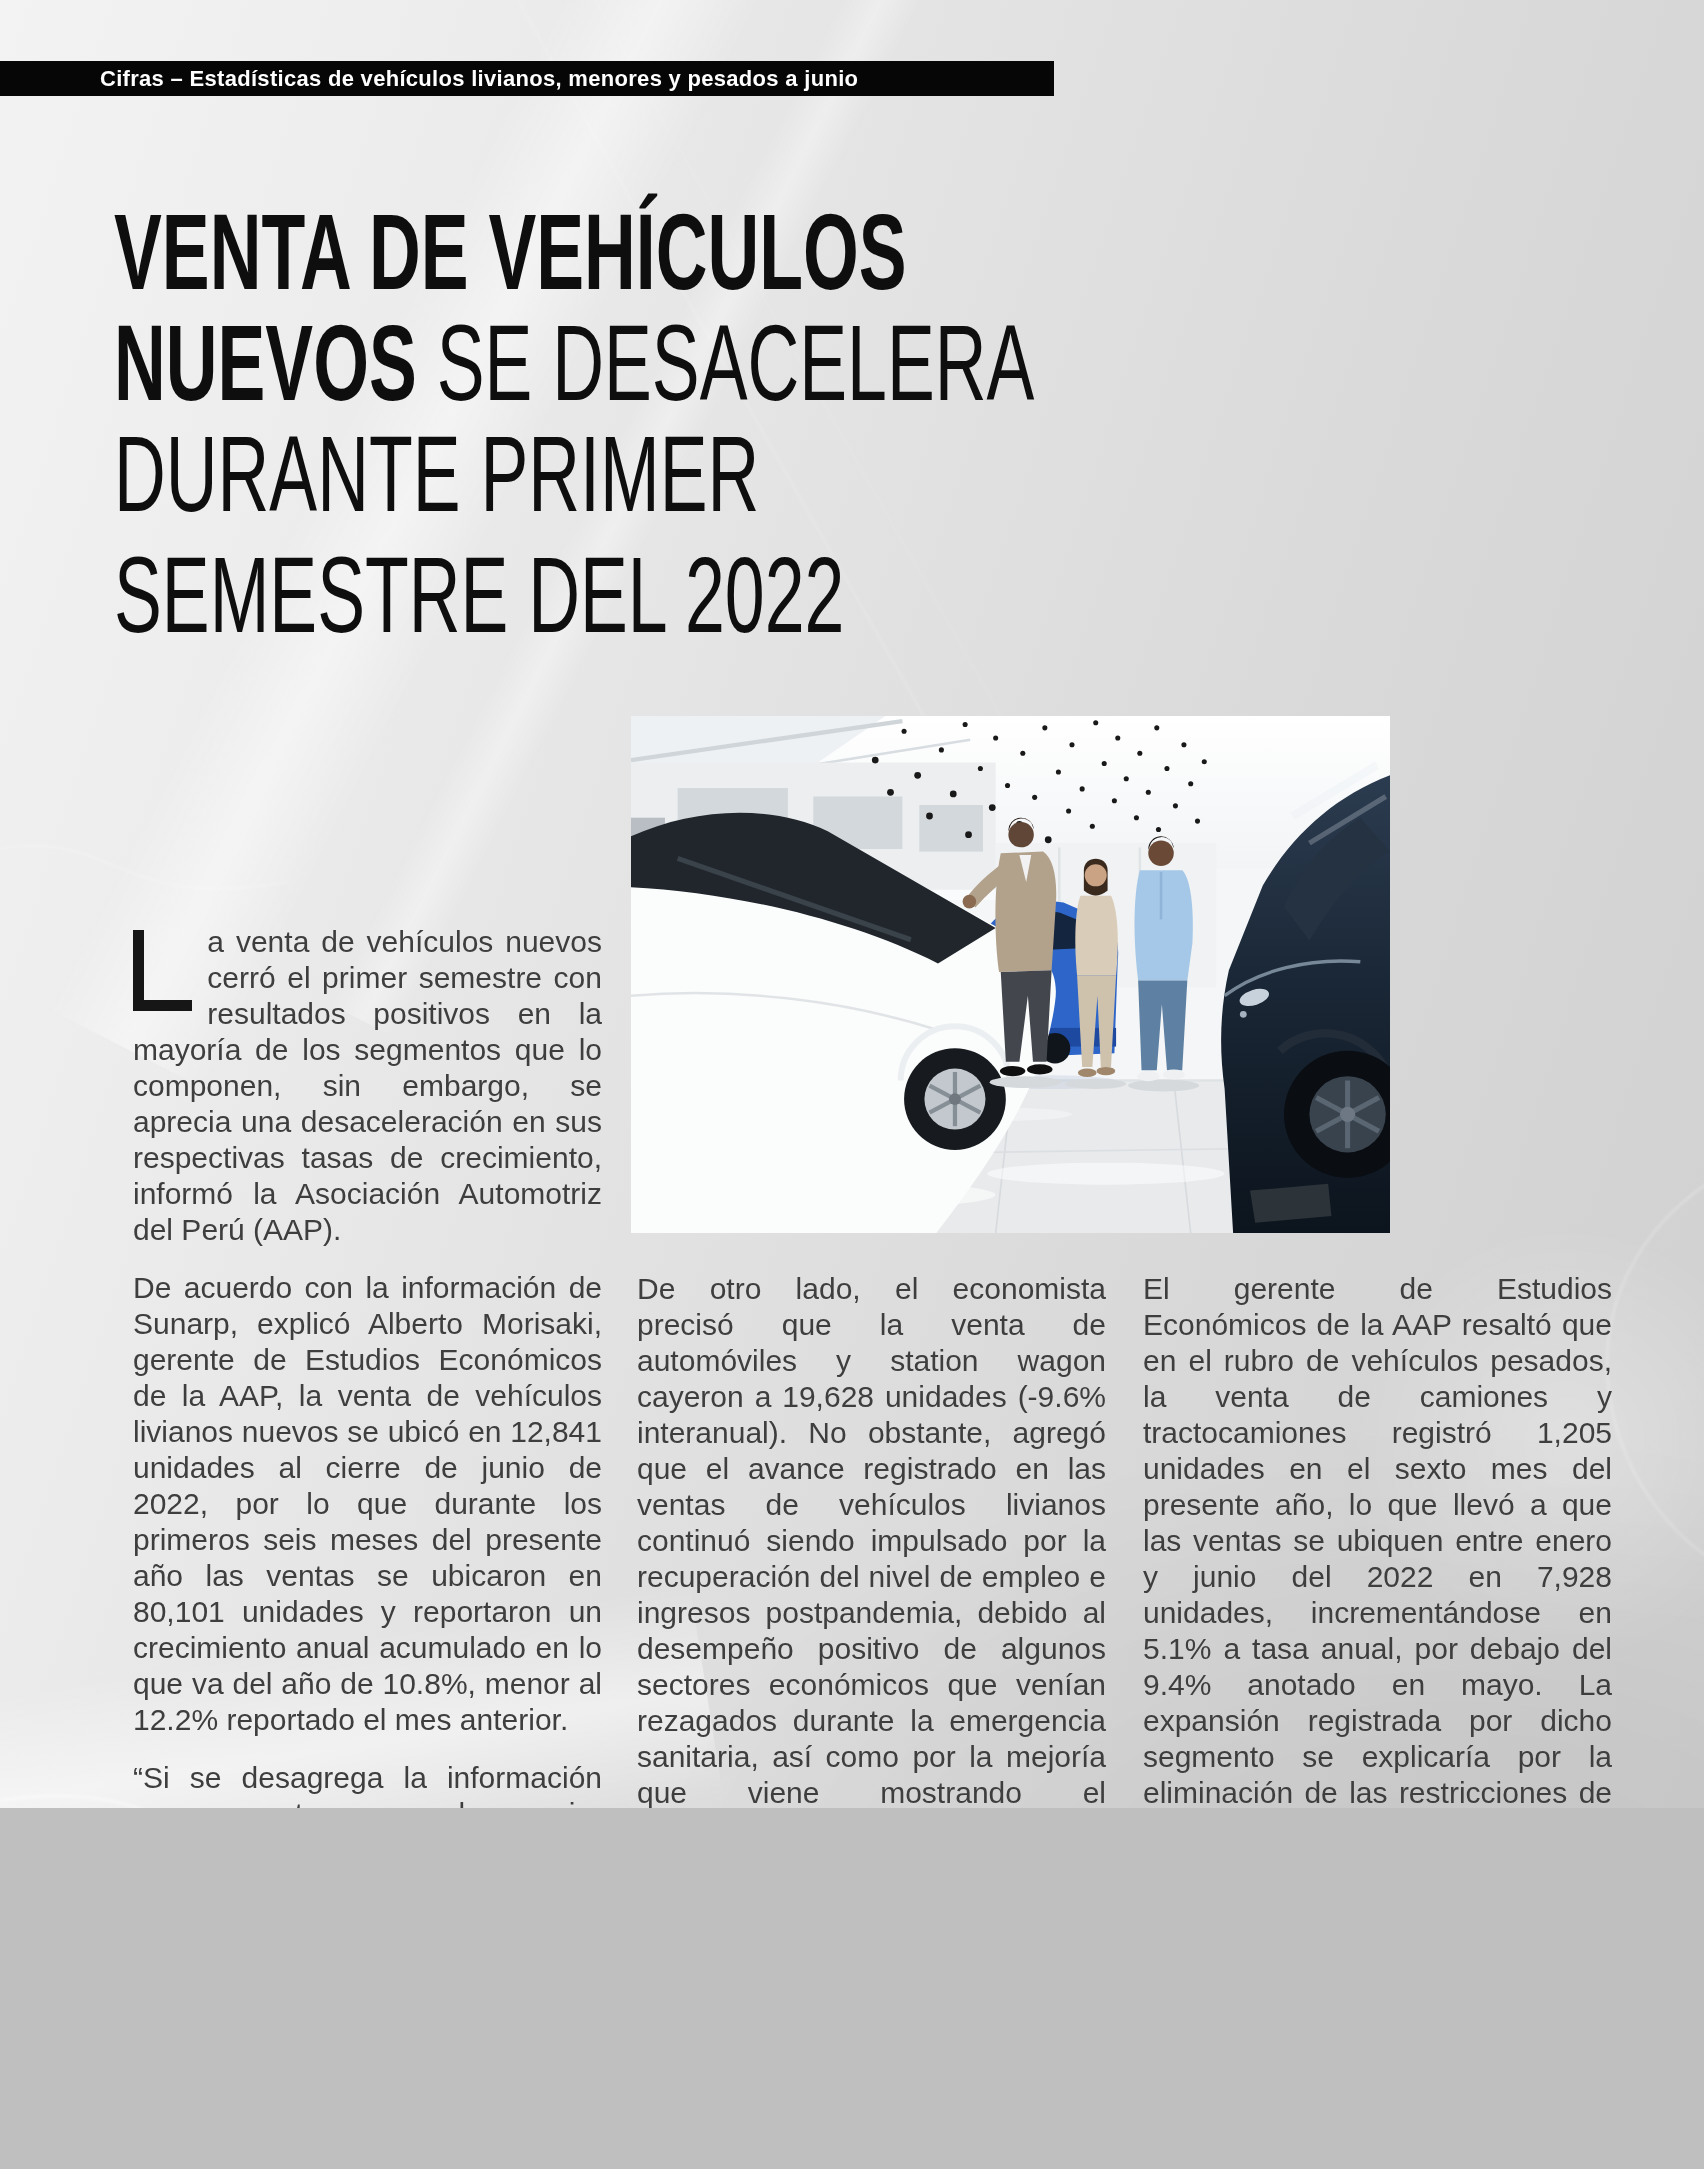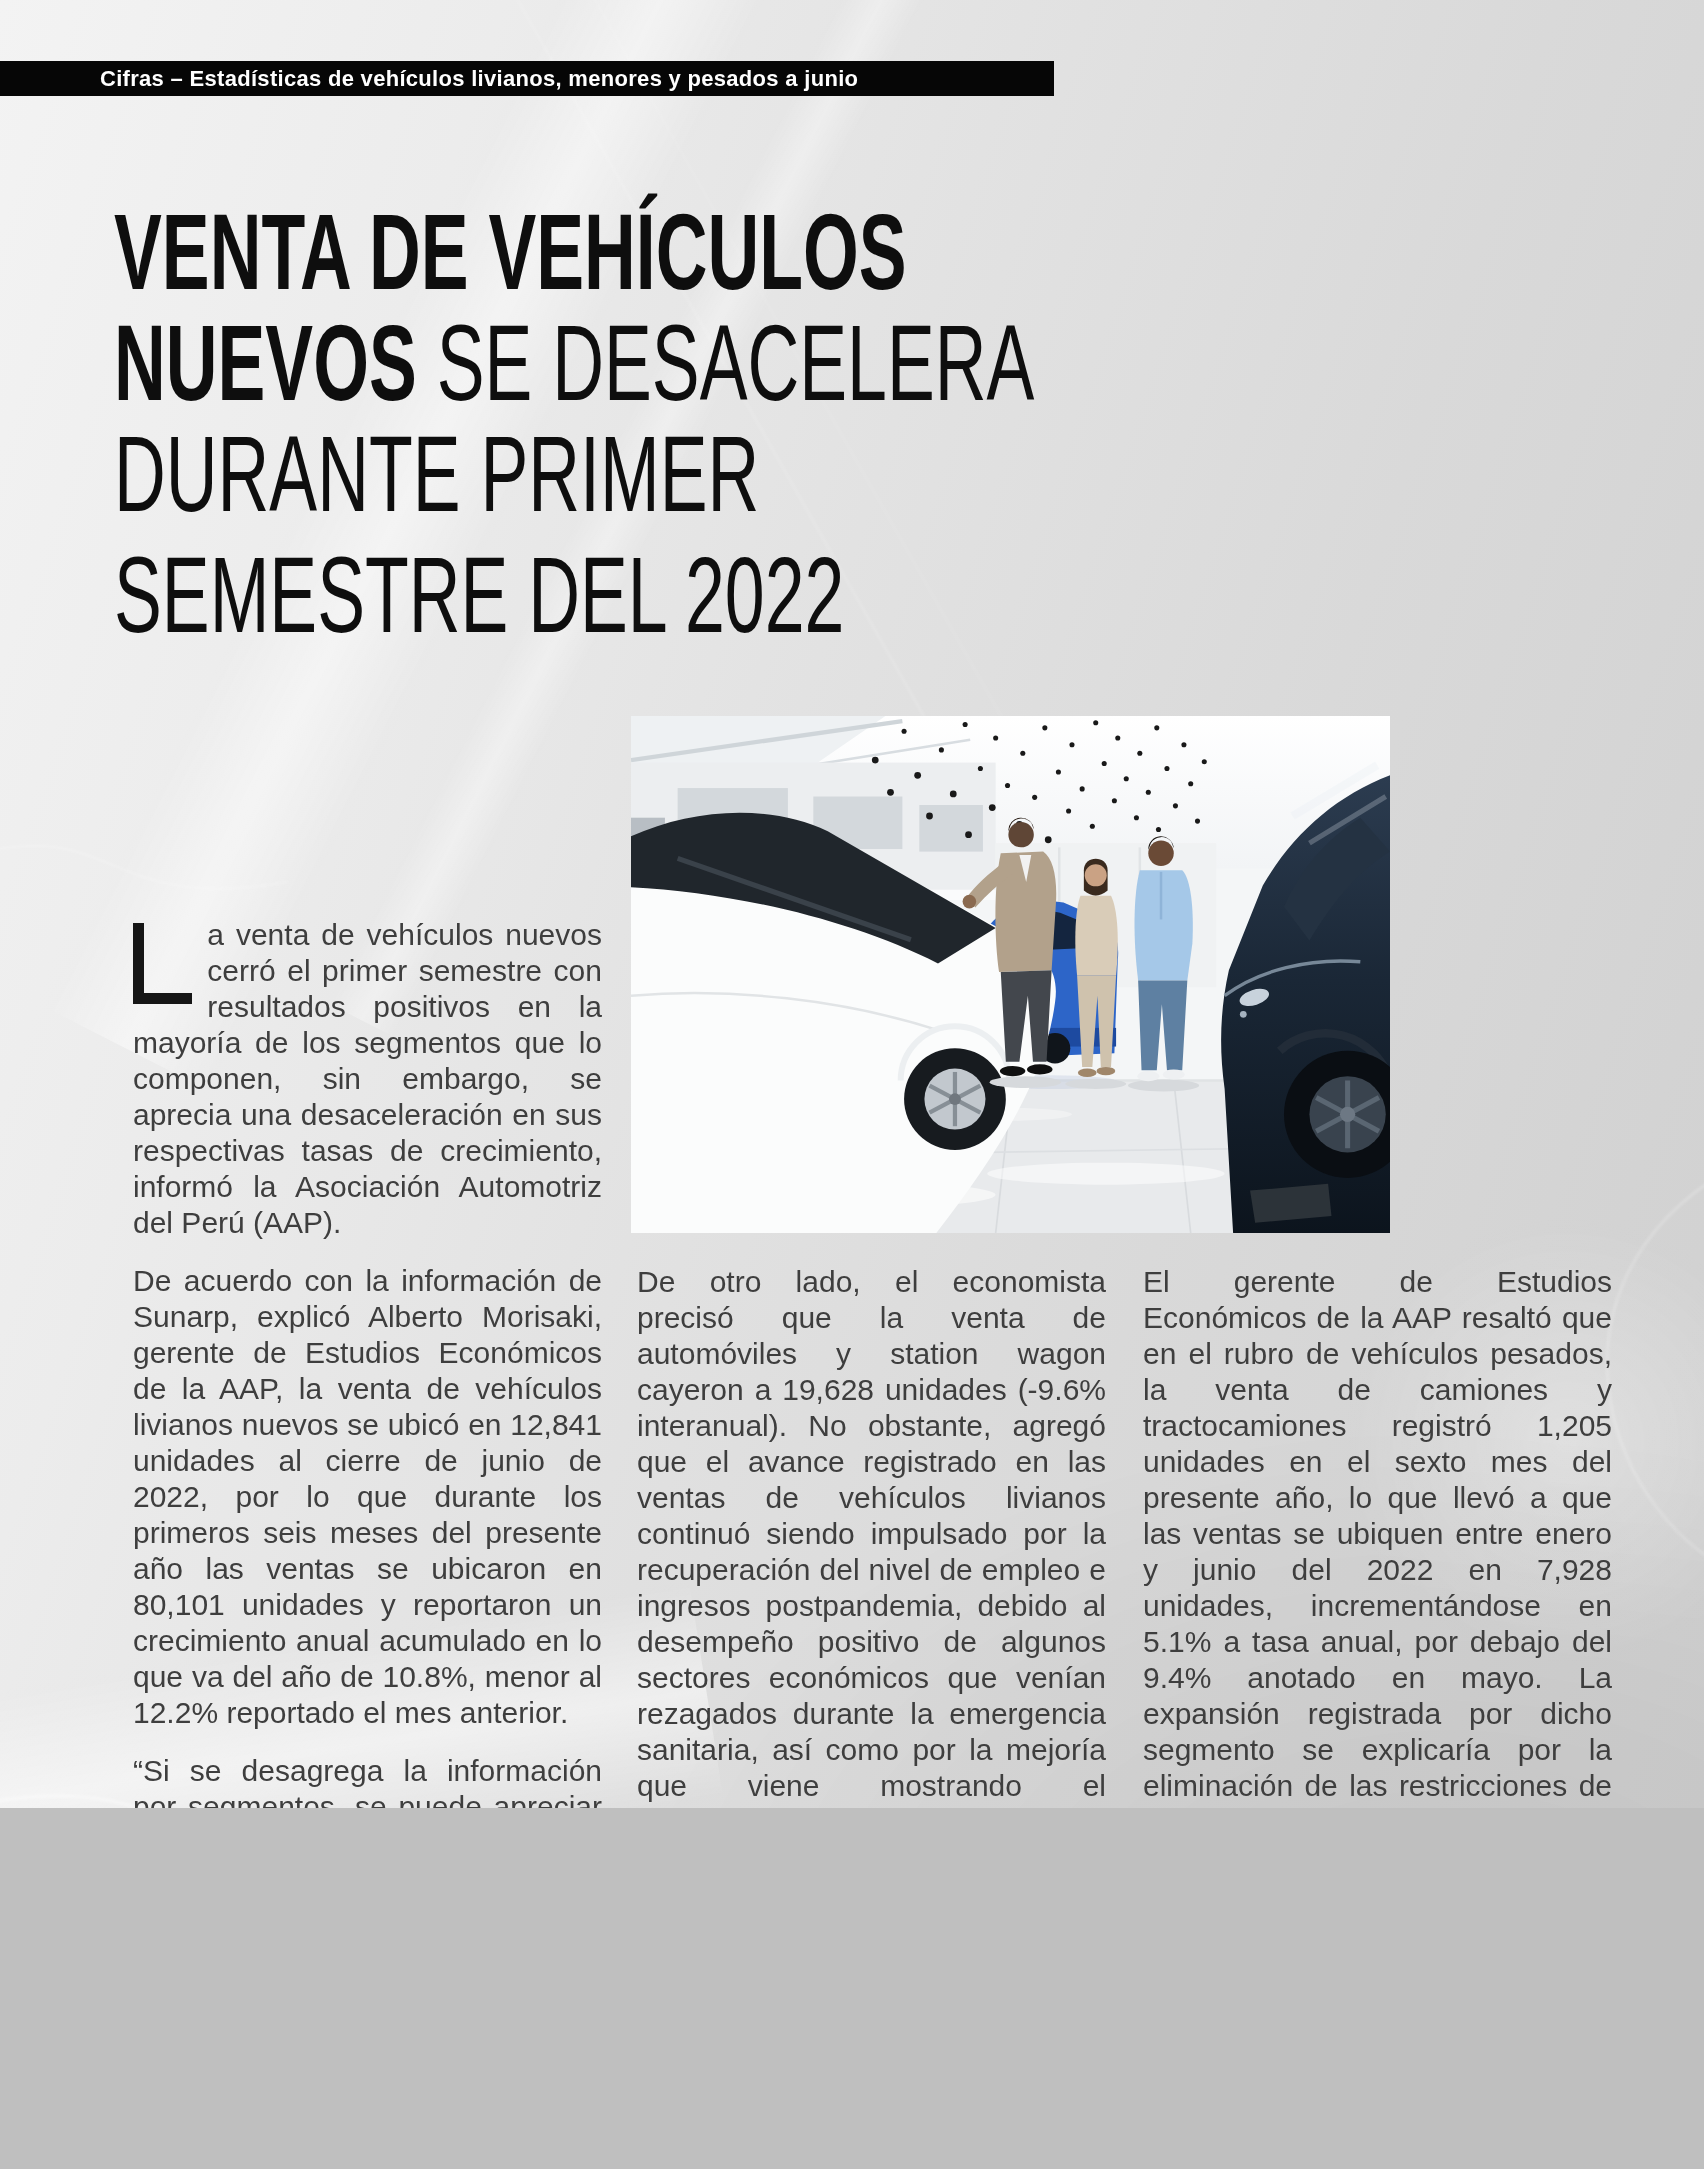--- a/index.html
+++ b/index.html
@@ -37,21 +37,21 @@
   .headline .hl-bold{font-weight:700;}
   .headline .hl-line.last{margin-top:10.2px;}
 
   .photo{position:absolute;left:631px;top:716px;width:759px;height:517px;}
   .photo svg{display:block;width:100%;height:100%;}
 
   .col{
     position:absolute;width:469px;font-size:30px;line-height:36px;color:#3e3e3e;
     text-align:justify;font-weight:400;
   }
-  .col p{margin:8px 0 22px 0;}
+  .col p{margin:15px 0 22px 0;}
   .col-1{left:133px;top:909px;}
   .col-2{left:637px;top:1256px;}
   .col-3{left:1143px;top:1256px;}
   .dropcap{
     float:left;width:48px;height:70px;margin:6px 15.3px 0 0;
     border-left:11px solid #161616;border-bottom:11px solid #161616;
   }
 </style>
 </head>
 <body>

